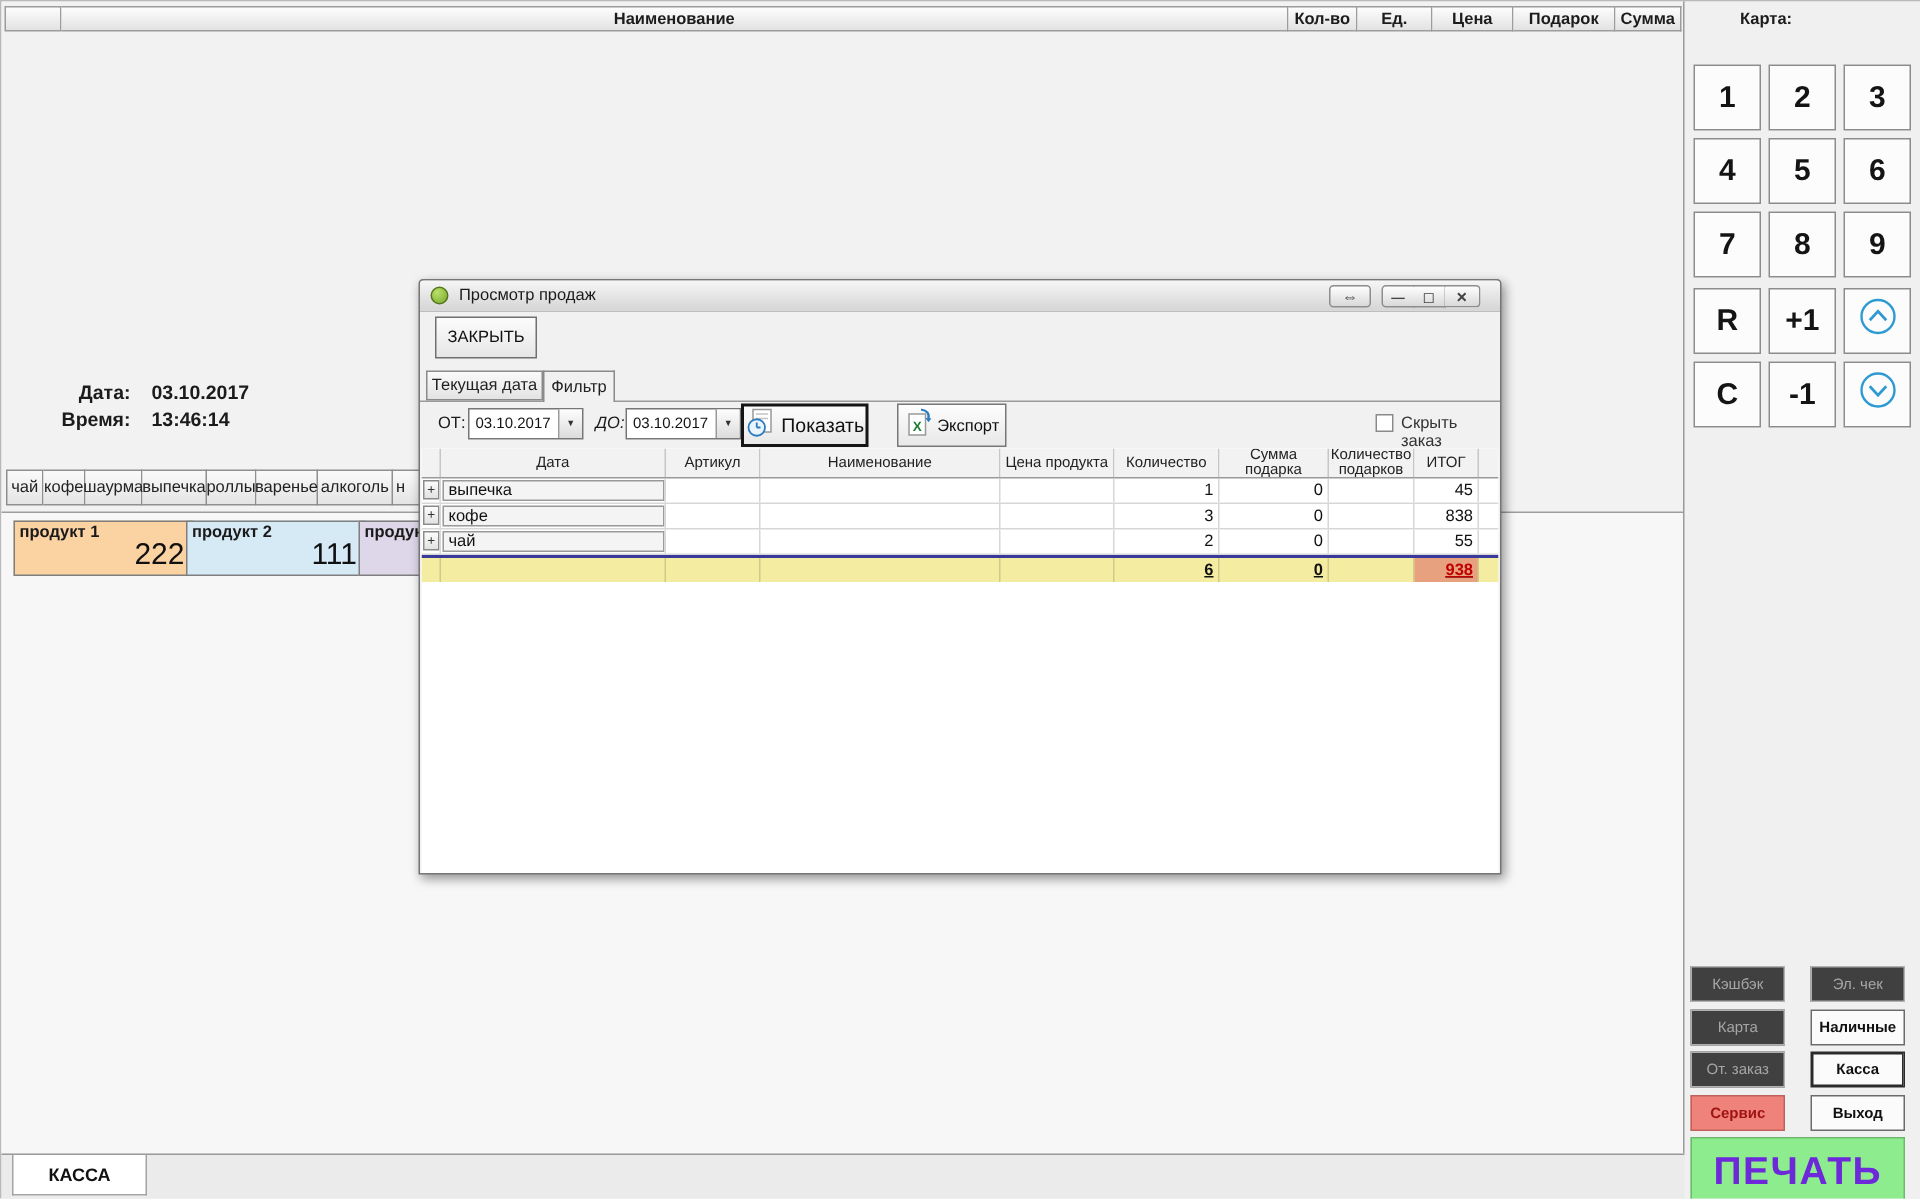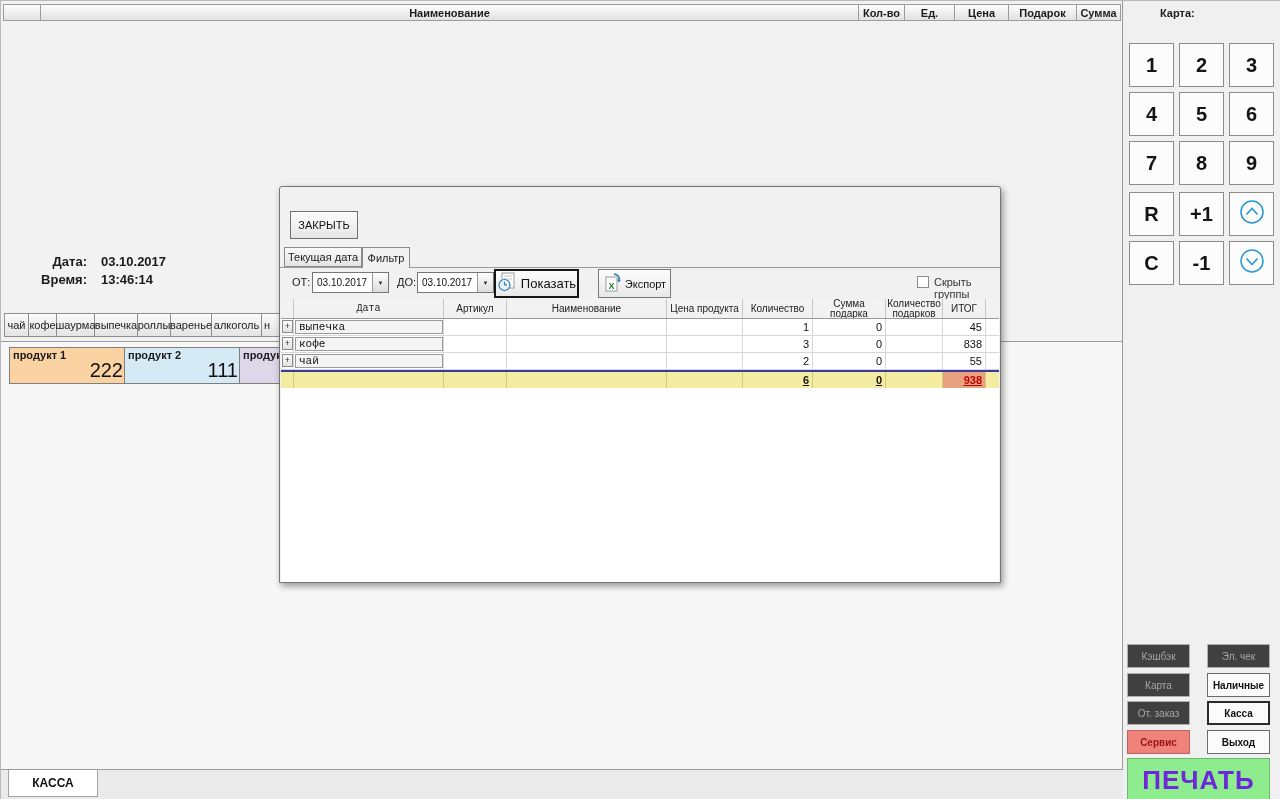--- a/index.html
+++ b/index.html
@@ -85,21 +85,21 @@
   .chk { position:absolute; left:637px; top:89px; width:12px; height:12px; background:#fff; border:1px solid #8a8a8a; }
   .chk-label { position:absolute; left:654px; top:89px; font-size:11px; color:#333; }
 
   .d-table { position:absolute; left:1px; top:112px; right:1px; bottom:0; background:#fff; overflow:hidden; }
   .t-row { display:flex; width:100%; }
   .t-head { height:20px; border-bottom:1px solid #999; }
   .t-head .tc { background:#f2f2f2; font-size:10px; line-height:10px; color:#222; display:flex; align-items:center; justify-content:center; text-align:center; border-right:1px solid #c6c6c6; }
   .t-data { height:17px; border-bottom:1px solid #d7d7d7; }
   .t-data .tc { border-right:1px solid #d7d7d7; font-size:11px; color:#111; }
   .tc { flex:none; overflow:hidden; }
-  .c-exp { width:13px; } .c-date { width:150px;font-family:Liberation Mono, monospace; } .c-art { width:63px; } .c-name { width:160px; }
+  .c-exp { width:13px; } .c-date { width:150px; } .c-art { width:63px; } .c-name { width:160px; }
   .c-prc { width:76px; } .c-qty { width:70px; } .c-gft { width:73px; } .c-gct { width:57px; } .c-tot { width:43px; }
   .c-fill { flex:1; border-right:none !important; }
   .num { text-align:right; padding:2px 3px 0 0; }
   .exp-btn { width:11px; height:13px; margin:1px 0 0 1px; background:linear-gradient(#fcfcfc,#e2e2e2); border:1px solid #8a8a8a; font-size:9px; line-height:10px; text-align:center; color:#333; }
   .grp-box { margin:1px 0 0 1px; height:14px; line-height:13px; background:#f4f4f4; border:1px solid #9a9a9a; font-size:11px; padding-left:3px; color:#111; }
   .t-sum { height:18px; background:#f4eda1; border-top:2px solid #39399b; }
   .t-sum .tc { border-right:1px solid #cfc98a; font-size:11px; }
   .t-sum .num { font-weight:bold; text-decoration:underline; color:#111; }
   .sum-tot { background:#e8a17e; }
   .sum-tot .v { color:#c00000; font-weight:bold; text-decoration:underline; }
@@ -208,33 +208,49 @@
     <div class="act-btn act-l ar1 act-disabled">Карта</div>
     <div class="act-btn act-r ar1 act-bold">Наличные</div>
     <div class="act-btn act-l ar2 act-disabled">От. заказ</div>
     <div class="act-btn act-r ar2 act-bold act-kassa">Касса</div>
     <div class="act-btn act-l ar3 act-service">Сервис</div>
     <div class="act-btn act-r ar3 act-bold">Выход</div>
     <div class="print-btn">ПЕЧАТЬ</div>
   </div>
 
   <div id="dialog">
+    <div class="d-titlebar">
+      <span class="d-icon"></span>
+      <span class="d-title">Просмотр продаж</span>
+      <span class="winbtn wb-resize">
+          <span>⇔</span>
+        </span>
+      <span class="winbtn wb-min">
+          <span>—</span>
+        </span>
+      <span class="winbtn wb-max">
+          <span>◻</span>
+        </span>
+      <span class="winbtn wb-close">
+          <span>×</span>
+        </span>
+    </div>
 
     <div class="d-close-btn">ЗАКРЫТЬ</div>
 
     <div class="d-tab d-tab1">Текущая дата</div>
     <div class="d-tab d-tab2">Фильтр</div>
     <div class="tab-sep"></div>
 
     <span class="f-label" style="left:12px; top:89px;">ОТ:</span>
     <div class="combo" style="left:32px;">
       <span class="cval">03.10.2017</span>
       <span class="cbtn">▼</span>
     </div>
-    <span class="f-label" style="left:117px; top:89px;">ДО:</span>
+    <span class="f-label" style="left:117px; top:89px;font-style:italic;">ДО:</span>
     <div class="combo" style="left:137px;">
       <span class="cval">03.10.2017</span>
       <span class="cbtn">▼</span>
     </div>
 
     <div class="tool-btn btn-show">
       <span>
         <svg width="20" height="20" viewBox="0 0 20 20">
             <rect x="5" y="1" width="12" height="15" fill="#fff" stroke="#999"></rect>
             <line x1="7" y1="4" x2="15" y2="4" stroke="#c3c3c3"></line>
@@ -252,21 +268,21 @@
             <rect x="3" y="4" width="11" height="14" fill="#fff" stroke="#999"></rect>
             <text x="8.5" y="15.5" font-size="9" font-weight="bold" fill="#1e7e34" text-anchor="middle" font-family="Liberation Sans, sans-serif">X</text>
             <path d="M11 1 q6 1 5 6" stroke="#2b7bbf" fill="none" stroke-width="1.5"></path>
             <polygon points="16,9.5 14,6.6 18,6.8" fill="#2b7bbf"></polygon>
           </svg>
       </span>
       <span>Экспорт</span>
     </div>
 
     <span class="chk"></span>
-    <span class="chk-label">Скрыть группы</span>
+    <span class="chk-label">Скрыть заказ</span>
 
     <div class="d-table">
       <div class="t-row t-head">
         <div class="tc c-exp"></div>
         <div class="tc c-date">Дата</div>
         <div class="tc c-art">Артикул</div>
         <div class="tc c-name">Наименование</div>
         <div class="tc c-prc">Цена продукта</div>
         <div class="tc c-qty">Количество</div>
         <div class="tc c-gft">Сумма подарка</div>

